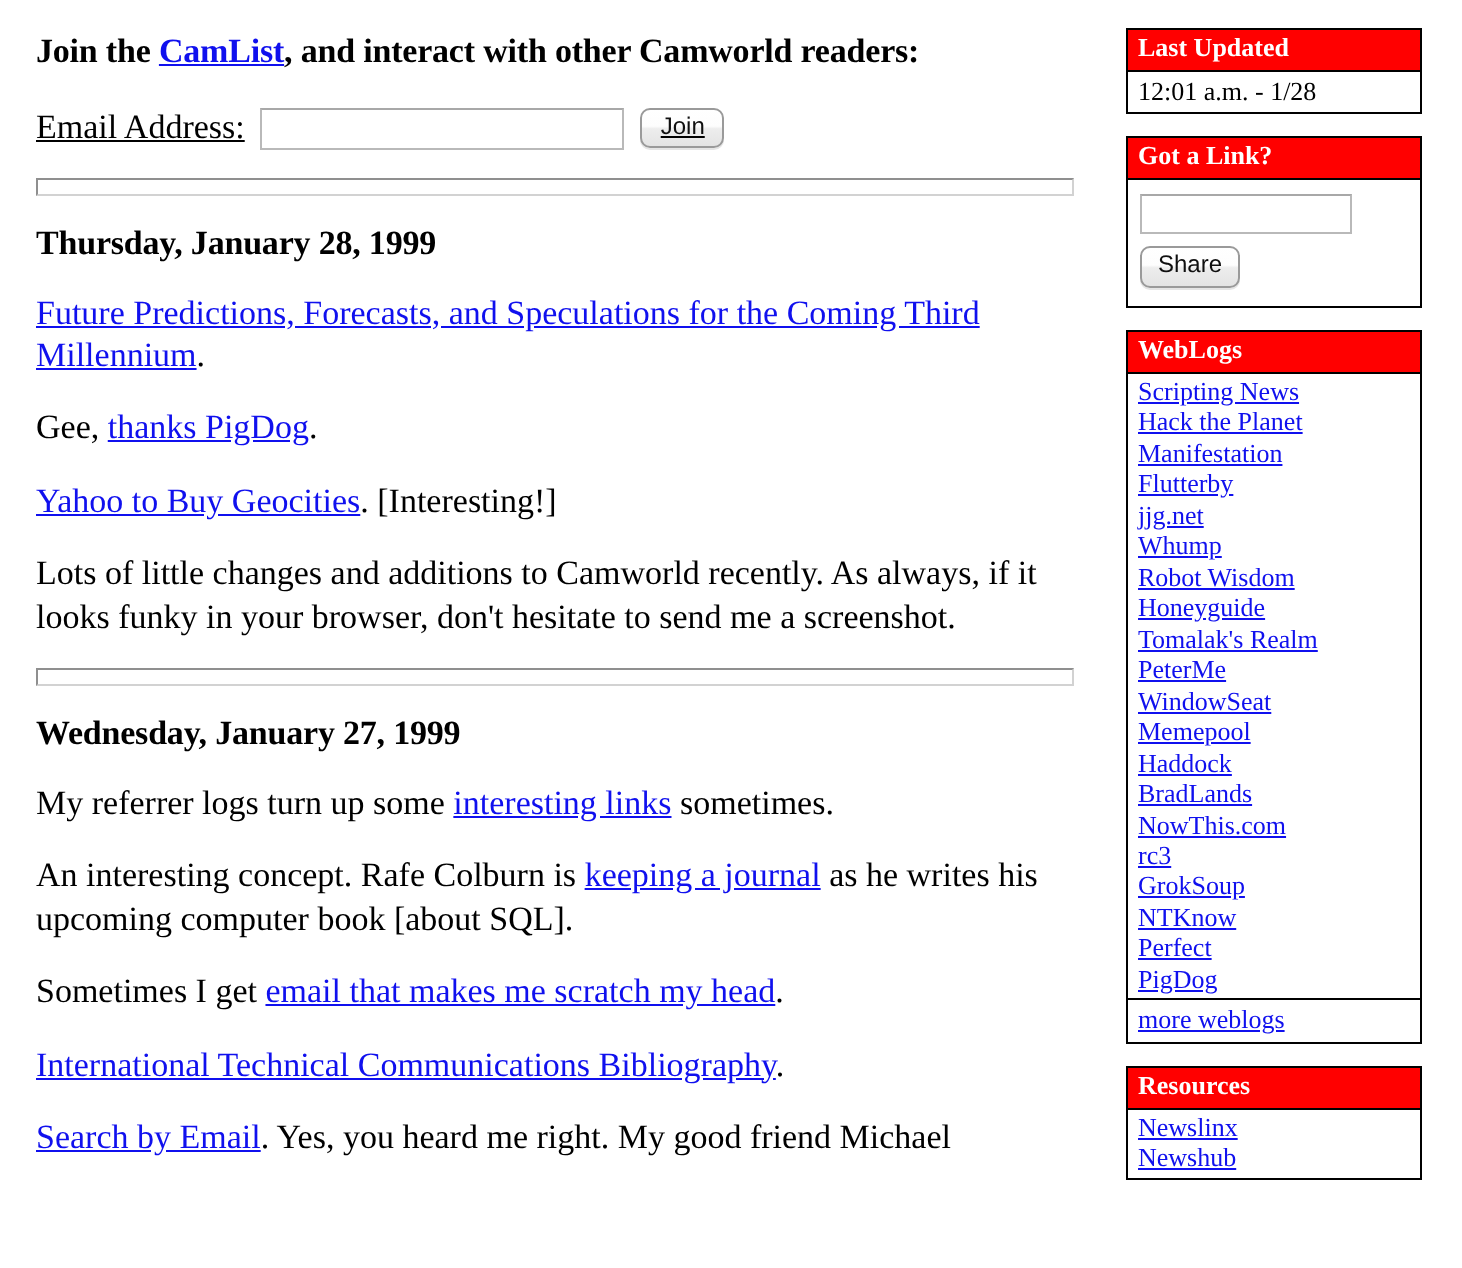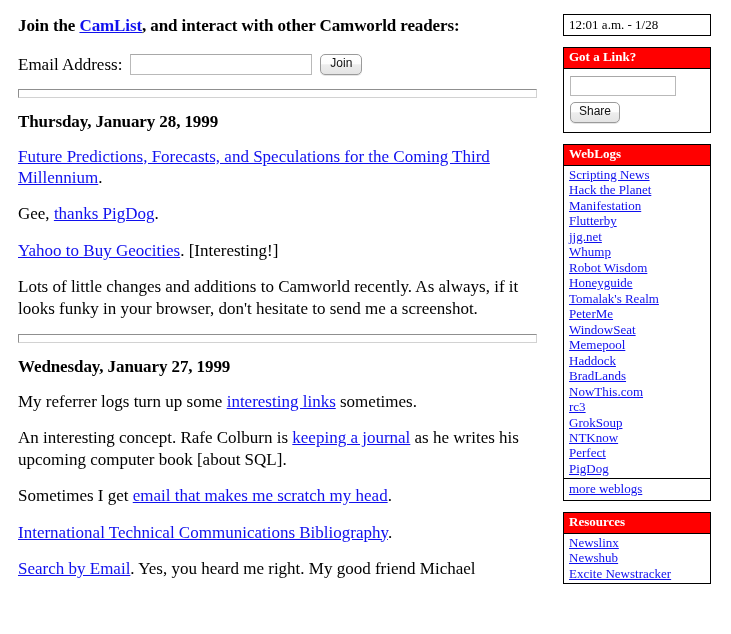--- a/index.html
+++ b/index.html
@@ -32,22 +32,23 @@
     font-size: 17px;
     font-weight: bold;
     margin: 6px 0 0 0;
     line-height: 1.15;
     letter-spacing: -0.1px;
   }
 
   .signup-row {
     margin: 18px 0 0 0;
     display: flex;
-    align-items: flex-end;
-    font-size: 17px;
+    align-items: flex-start;
+    font-size: 17px;
+    text-decoration: underline;
   }
   .signup-label { margin-right: 8px; }
 
   .text-input {
     width: 182px;
     height: 21px;
     border: 1px solid #b9b9b9;
     border-top-color: #a8a8a8;
     background: #ffffff;
     font-family: "Liberation Serif", serif;
@@ -211,20 +212,21 @@
       <p class="entry-para"><span></span><a href="#">International Technical Communications Bibliography</a><span>.</span></p>
 
       <p class="entry-para"><span></span><a href="#">Search by Email</a><span>. Yes, you heard me right. My good friend Michael</span></p>
     </div>
 
   </div>
 
   <div class="sidebar">
 
     <div class="panel">
+      <div class="panel-head">Last Updated</div>
       <div class="panel-body">12:01 a.m. - 1/28</div>
     </div>
 
     <div class="panel">
       <div class="panel-head">Got a Link?</div>
       <div class="formbox">
         <input class="side-input" type="text" placeholder="" style="">
         <button class="share-btn">Share</button>
       </div>
     </div>
@@ -256,18 +258,17 @@
       <div class="more-row">
         <a class="link-row" href="#">more weblogs</a>
       </div>
     </div>
 
     <div class="panel">
       <div class="panel-head">Resources</div>
       <div class="panel-body linklist">
         <a class="link-row" href="#">Newslinx</a>
         <a class="link-row" href="#">Newshub</a>
-        <a class="link-row" href="#">Excite Newstracker</a>
       </div>
     </div>
 
   </div>
 </div>
 
 </body></html>

